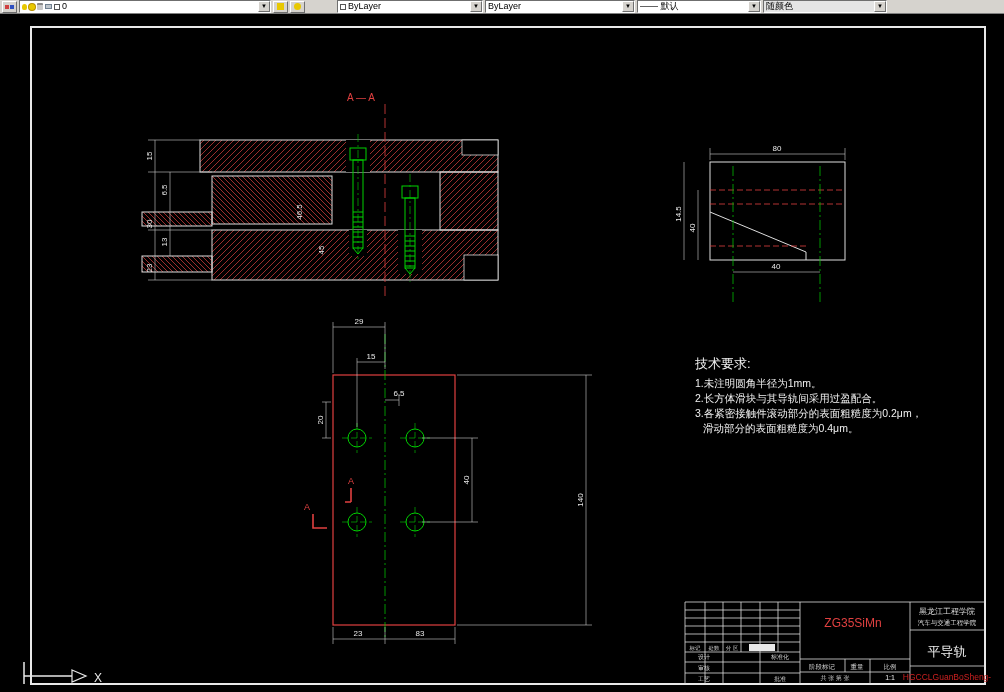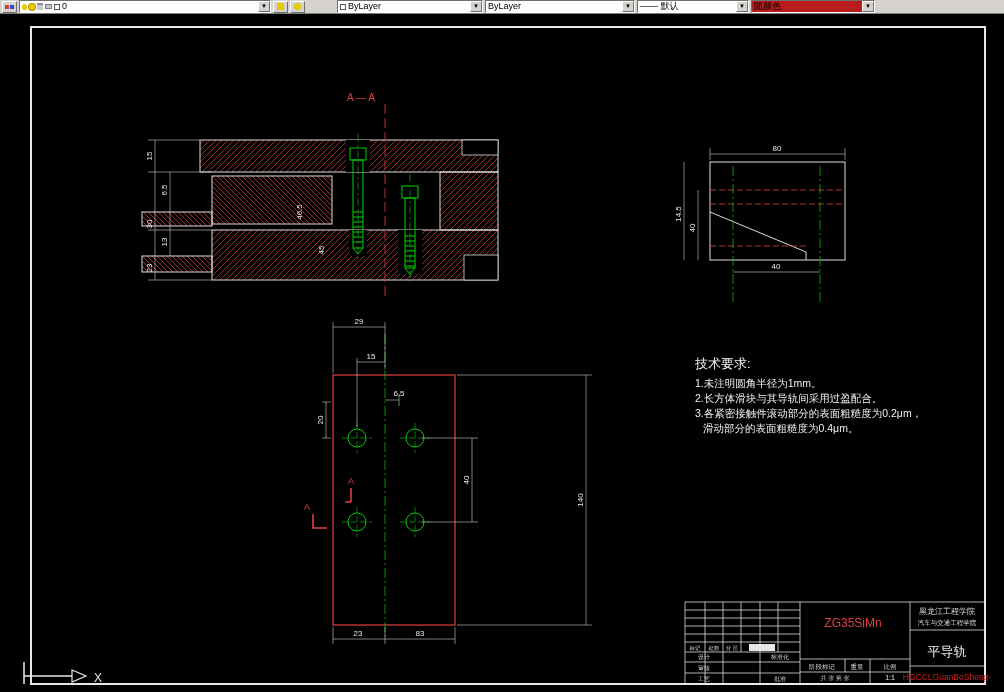--- a/index.html
+++ b/index.html
@@ -1,21 +1,21 @@
 <!DOCTYPE html>
 <html><head>
 <meta charset="utf-8">
 <style>
   html,body{margin:0;padding:0}
   body{width:1004px;height:692px;background:#000;overflow:hidden;font-family:"Liberation Sans",sans-serif;position:relative}
   .toolbar{position:absolute;top:0;left:0;width:1004px;height:14px;background:#d6d3ce;border-bottom:1px solid #7f7f7f;display:flex;align-items:center;gap:2px;padding:0 2px;box-sizing:border-box}
   .tbtn{width:15px;height:12px;background:#d6d3ce;border:1px solid;border-color:#fff #6f6f6f #6f6f6f #fff;display:flex;align-items:center;justify-content:center;gap:1px;box-sizing:border-box}
   .combo{height:13px;background:#fff;border:1px solid;border-color:#6f6f6f #fff #fff #6f6f6f;display:flex;align-items:center;font-size:9px;line-height:11px;color:#000;padding-left:2px;box-sizing:border-box;gap:2px;white-space:nowrap;overflow:hidden}
   .combo .arrow{margin-left:auto;width:12px;height:11px;background:#d6d3ce;border:1px solid;border-color:#fff #6f6f6f #6f6f6f #fff;font-size:6px;display:flex;align-items:center;justify-content:center;color:#000;box-sizing:border-box;flex:0 0 auto}
-  .combo.disabled{background:#b91c1c;color:#7d7d7d}
+  .combo.disabled{background:#e5e5e5;color:#7d7d7d}
   .sq{width:4px;height:4px;display:inline-block}
   .i-bulb{width:5px;height:6px;background:#e8c800;border-radius:50% 50% 35% 35%;display:inline-block}
   .i-sun{width:6px;height:6px;background:#e8c800;border-radius:50%;box-shadow:0 0 0 1px #b89000;display:inline-block}
   .i-lock{width:6px;height:5px;background:#c9c9c9;border-top:2px solid #8a8a8a;border-radius:1px;display:inline-block}
   .i-print{width:7px;height:5px;background:#bfc6cc;border:1px solid #708090;display:inline-block;box-sizing:border-box}
   .i-chip{width:6px;height:6px;background:#fff;border:1px solid #555;display:inline-block;box-sizing:border-box}
   .val{color:#000}
   svg.canvas{position:absolute;top:14px;left:0;display:block}
   text{font-family:"Liberation Sans",sans-serif}
 </style>
@@ -44,21 +44,21 @@
   </div>
   <div class="combo" style="width:146px;margin-left:30px">
     <span class="i-chip"></span>
     <span class="val">ByLayer</span>
     <span class="arrow">▼</span>
   </div>
   <div class="combo" style="width:150px">
     <span class="val">ByLayer</span>
     <span class="arrow">▼</span>
   </div>
-  <div class="combo" style="width:112px">
+  <div class="combo" style="width:124px">
     <span class="val">—— 默认</span>
     <span class="arrow">▼</span>
   </div>
   <div class="combo disabled" style="width:124px">
     <span class="val">随颜色</span>
     <span class="arrow">▼</span>
   </div>
 </div>
 
 <svg class="canvas" width="1004" height="678" viewBox="0 0 1004 678">

